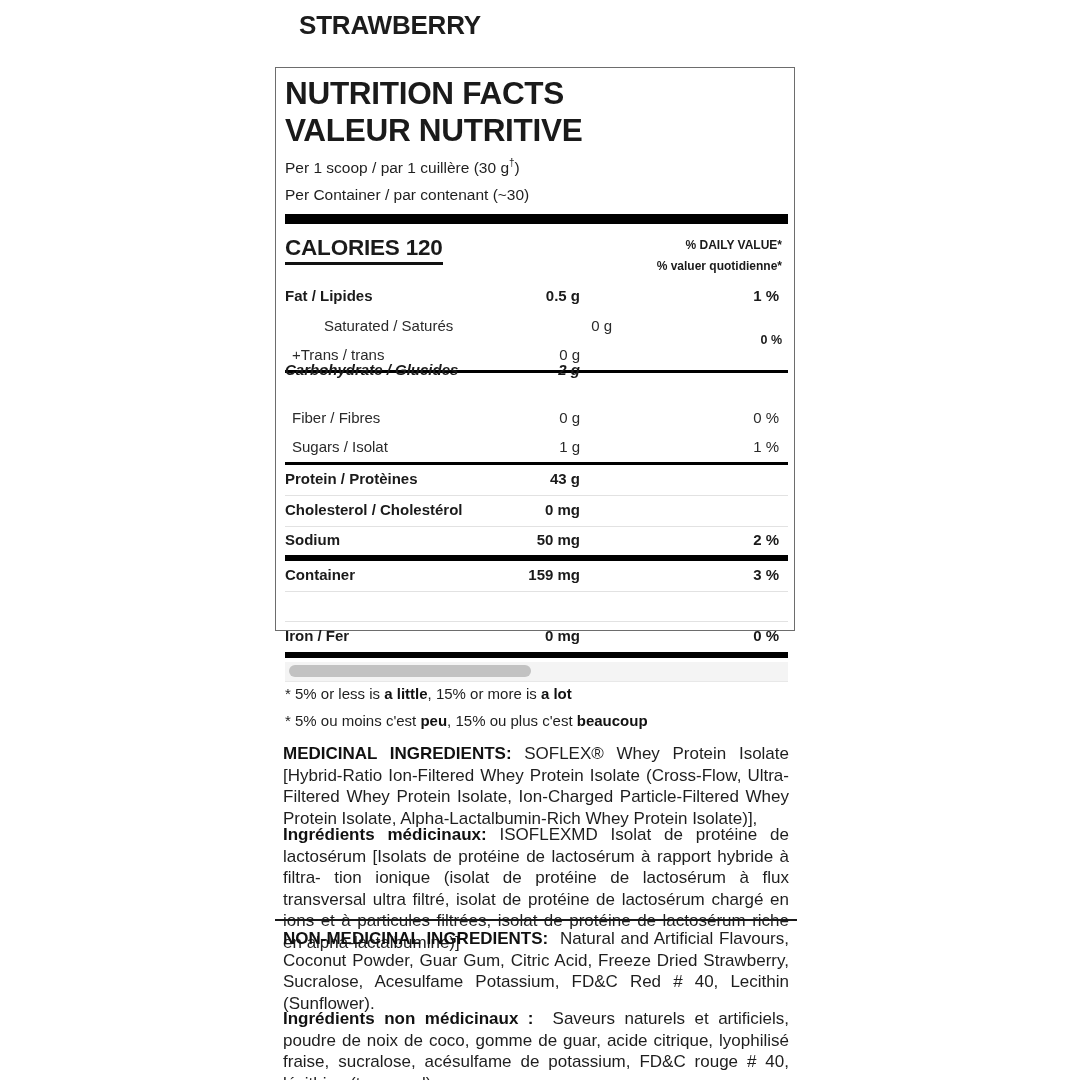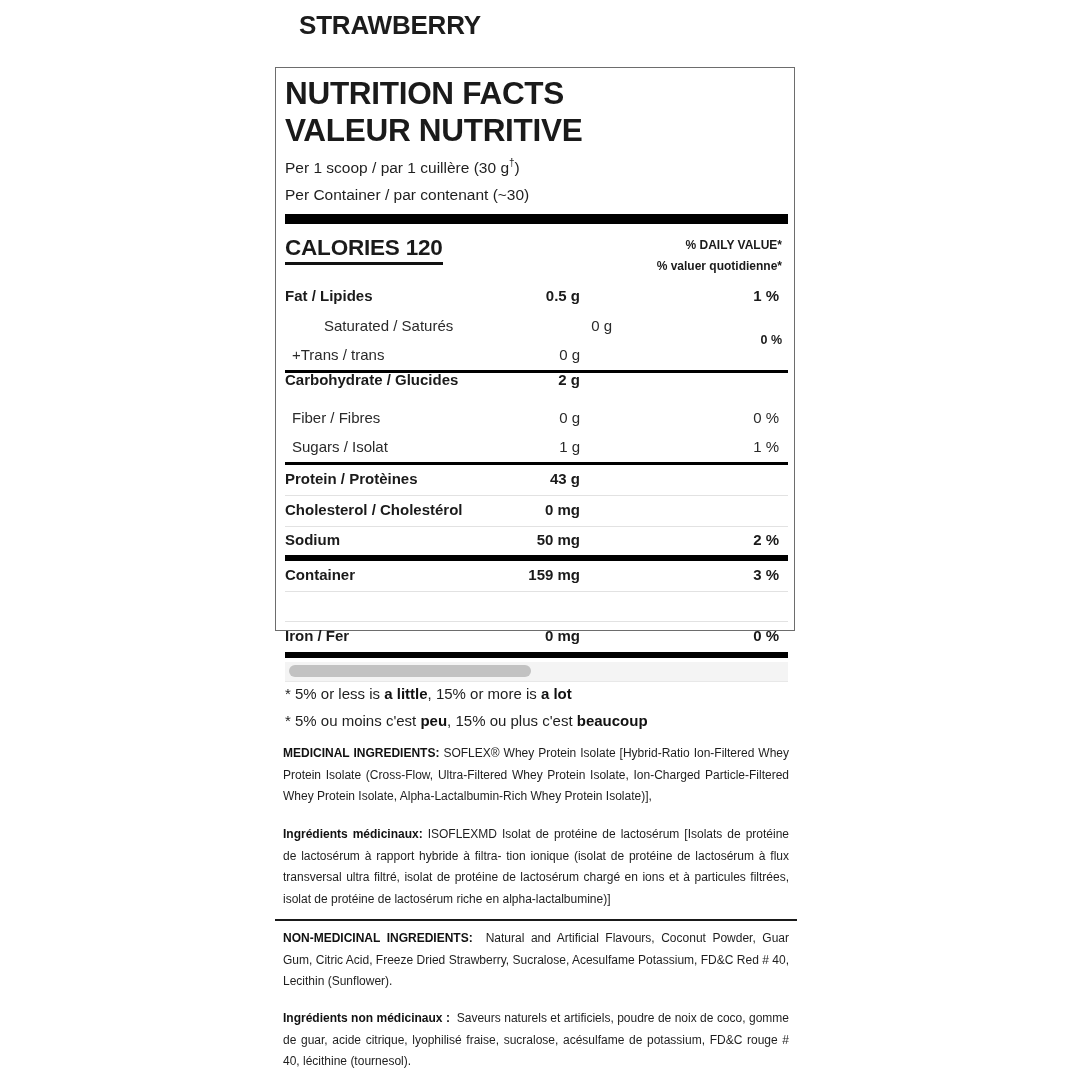--- a/index.html
+++ b/index.html
@@ -129,21 +129,21 @@
       left: 9px;
       font-size: 15px;
       color: #1e1e1e;
       white-space: nowrap;
     }
     .footnote b { color: #111; }
     .ingredients {
       position: absolute;
       left: 283px;
       width: 506px;
-      font-size: 12px;
+      font-size: 17px;
       line-height: 21.6px;
       text-align: justify;
       color: #1e1e1e;
     }
     .ingredients b { color: #111; }
     .divider {
       position: absolute;
       left: 275px;
       top: 919px;
       width: 522px;
@@ -181,21 +181,21 @@
     <span class="amount">0 g</span>
   </div>
   <div class="row sub" style="top:277px;">
     <span class="label">+Trans / trans</span>
     <span class="amount">0 g</span>
   </div>
   <div class="merged-pct" style="top:265px;">0 %</div>
 
   <div class="bar" style="top:302px;height:3px;"></div>
 
-  <div class="row bold" style="top:302px;">
+  <div class="row bold" style="top:292px;font-style:italic;">
     <span class="label">Carbohydrate / Glucides</span>
     <span class="amount">2 g</span>
   </div>
   <div class="row sub" style="top:340px;">
     <span class="label">Fiber / Fibres</span>
     <span class="amount">0 g</span>
     <span class="pct" style="right:4px;">0 %</span>
   </div>
   <div class="row sub" style="top:369px;">
     <span class="label">Sugars / Isolat</span>

